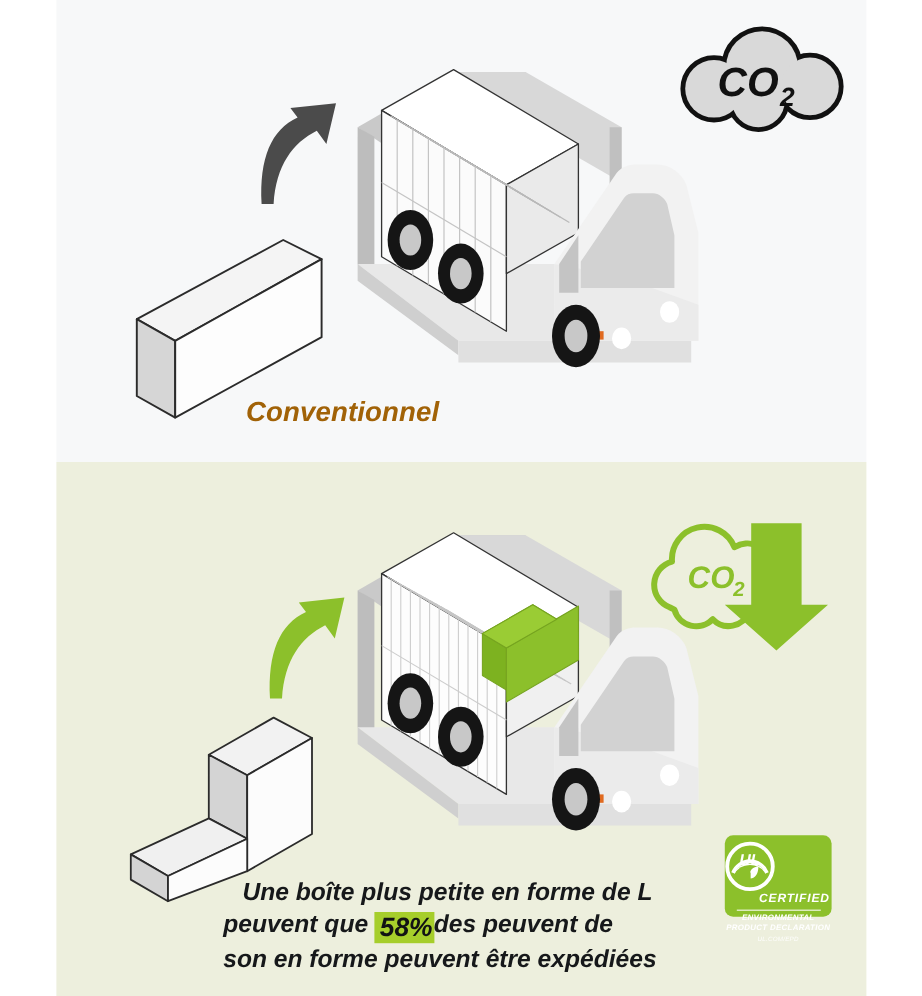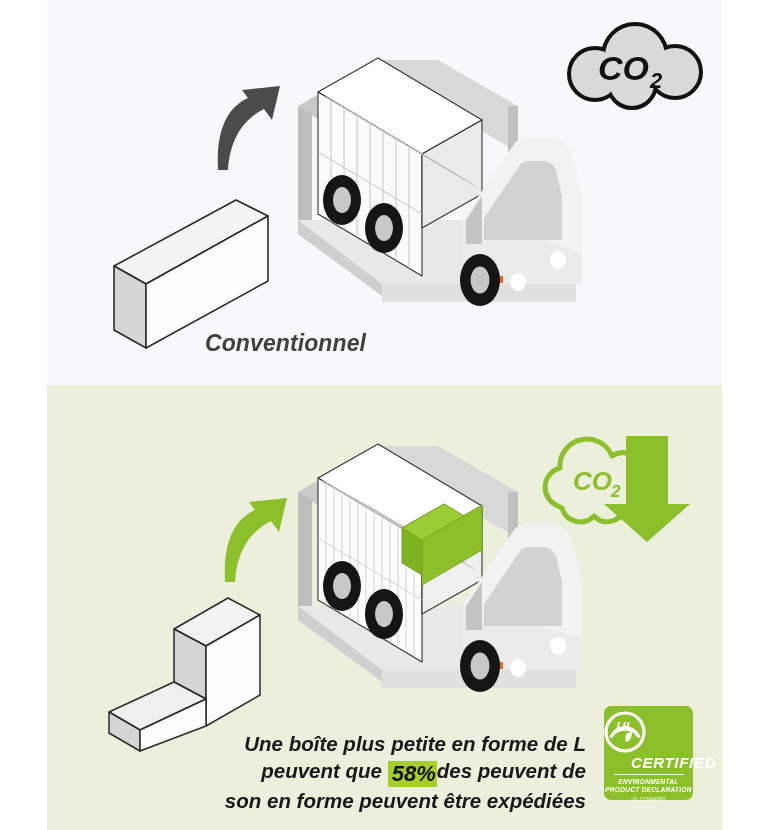--- a/index.html
+++ b/index.html
@@ -38,35 +38,34 @@
   
   .abs { position: absolute; }
 
   
   #label-conventional {
     position: absolute;
     left: 205px;
     top: 330px;
     font-size: 23px;
     font-weight: bold;
-    color: #404040;
+    color: #a16207;
     letter-spacing: .1px;
     white-space: nowrap;
   }
 
   #caption-block {
     position: absolute;
     left: 186px;
     top: 730px;
     width: 400px;
     font-size: 20.5px;
     font-weight: bold;
     color: #16181a;
     line-height: 27px;
-    text-align: right;
   }
   #caption-block .cap-line {
     white-space: nowrap;
   }
   #caption-line1 { padding-left: 16px; }
   .pct {
     display: inline-block;
     background: #a6ce2b;
     font-size: 22px;
     line-height: 21px;
@@ -74,30 +73,29 @@
     vertical-align: -3px;
     color: #111214;
   }
 
   
   #ul-badge {
     position: absolute;
     left: 604px;
     top: 696px;
     width: 89px;
-    height: 94px;
+    height: 68px;
     background: #8cc02b;
     border-radius: 7px;
     color: #ffffff;
     text-align: center;
-    margin-top: 10px;
   }
   #ul-mark { margin-top: 5px; }
   #ul-certified {
-    font-size: 15px;
+    font-size: 10px;
     font-weight: bold;
     letter-spacing: .7px;
     margin-top: 1px;
     padding-left: 27px;
   }
   #ul-rule {
     width: 70px; height: 1px;
     background: rgba(255,255,255,.85);
     margin: 2.5px auto 3px auto;
   }

